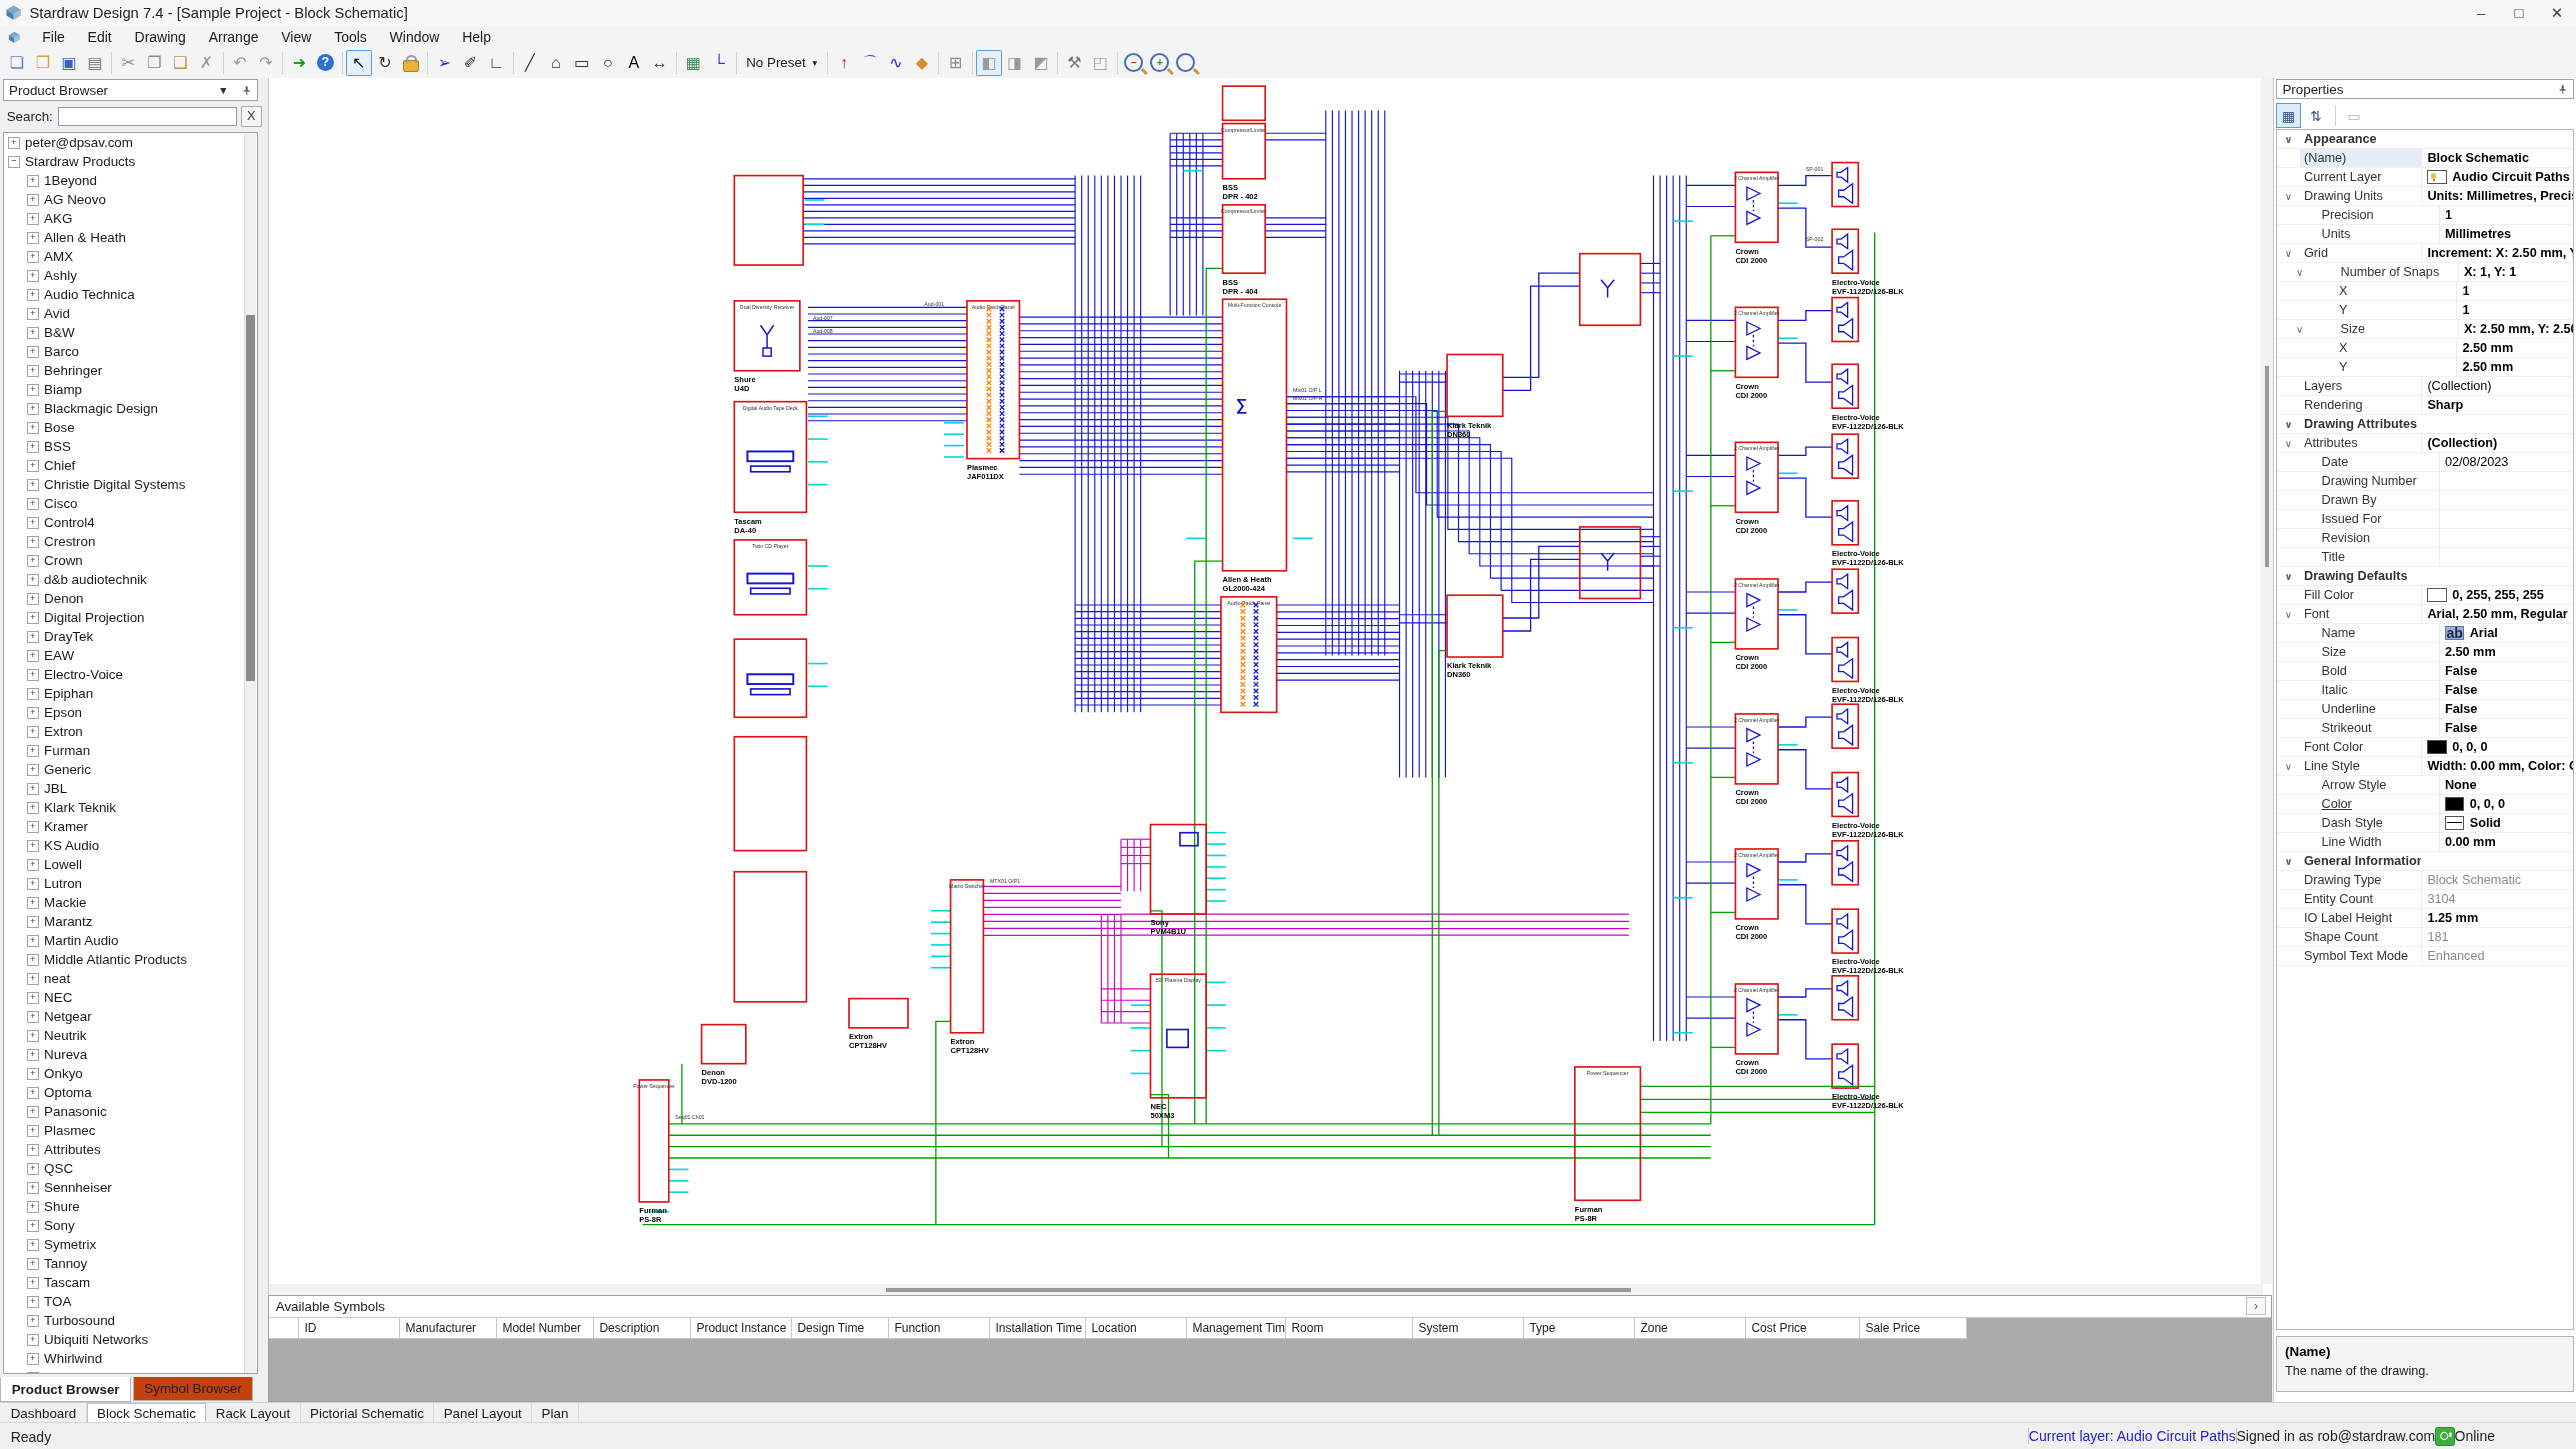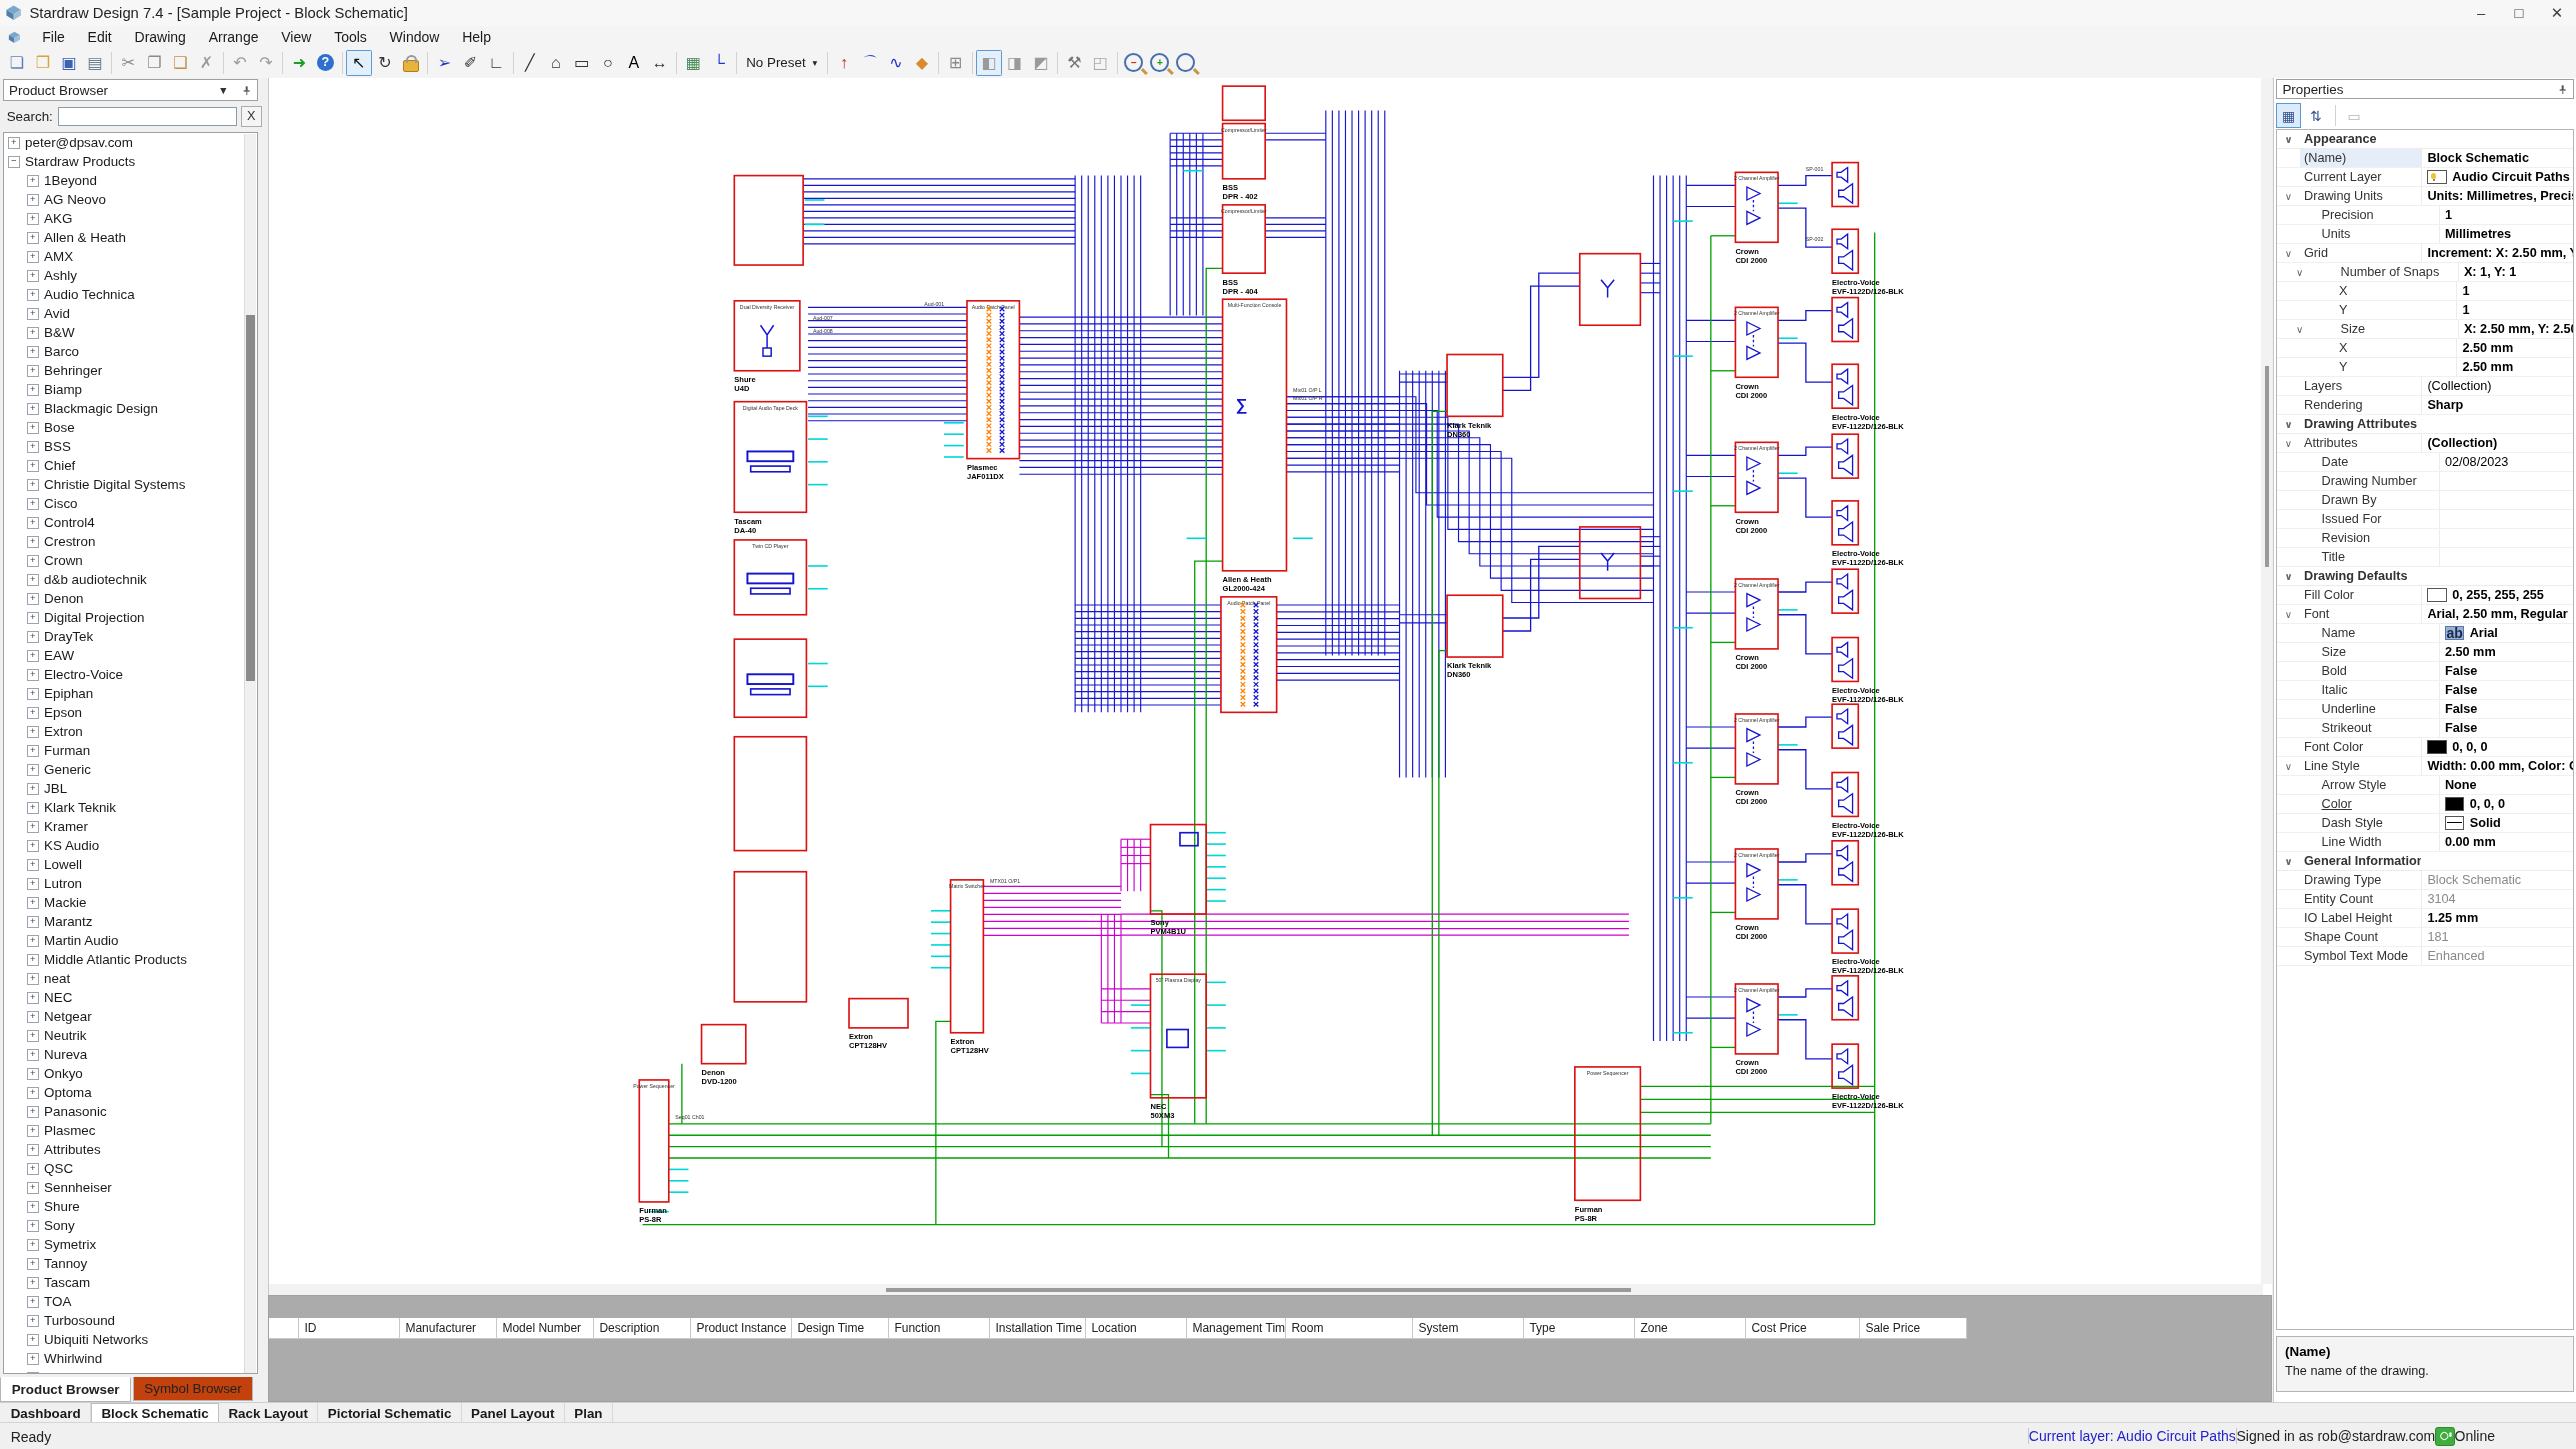--- a/index.html
+++ b/index.html
@@ -109,21 +109,21 @@
   .swatch.dash:before{content:"";position:absolute;left:1.3px;right:1.3px;top:4.7px;border-top:1.3px solid #000;}
   .swatch.lamp{background:#fff;position:relative;}
   .swatch.lamp:before{content:"";position:absolute;left:2.7px;top:2px;width:5.4px;height:5.4px;border-radius:50%;background:#f2c230;}
   .swatch.lamp:after{content:"";position:absolute;left:4.7px;top:7.4px;width:2px;height:2.7px;background:#9a8a50;}
   #pr-desc{position:absolute;left:2px;top:1258px;width:298px;height:56px;border:0.7px solid #b5b5b5;
     background:#f4f4f4;box-sizing:border-box;padding:6.7px 8px;}
   #pr-desc .dt{font-weight:bold;font-size:13.4px;color:#000;}
   #pr-desc .dd{font-size:12.7px;color:#222;margin-top:5.4px;}
   
   #doctabs{position:absolute;left:0;top:1402px;width:2576px;height:20px;background:#f0f0f0;
-    border-top:0.7px solid #cfcfcf;display:flex;align-items:stretch;padding-left:1.3px;font-weight:bold;}
+    border-top:0.7px solid #cfcfcf;display:flex;align-items:stretch;padding-left:1.3px;}
   .doc-tab{display:flex;align-items:center;padding:0 9.4px;font-size:13.4px;color:#1a1a1a;
     background:#f0f0f0;border-right:0.7px solid #d9d9d9;}
   .doc-tab.active{background:#fff;border:0.7px solid #c0c0c0;border-bottom:none;}
   #statusbar{position:absolute;left:0;top:1422px;width:2576px;height:27px;background:#f0f0f0;
     border-top:0.7px solid #d5d5d5;display:flex;align-items:center;font-size:14px;color:#222;}
   #st-left{margin-left:10.7px;}
   #st-right{margin-left:auto;display:flex;align-items:center;margin-right:81px;gap:0;}
   .st-sep{width:0.7px;height:16px;background:#c8c8c8;}
   #st-layer{color:#2222cc;}
   .keyicn{width:17.4px;height:17.4px;background:#3fae3f;border:0.7px solid #2c8a2c;border-radius:2.7px;
@@ -1119,20 +1119,24 @@
       </svg>
     <div id="cv-vscroll">
       <div id="cv-vthumb" style="top:288px;height:201px;"></div>
     </div>
     <div id="cv-hscroll">
       <div id="cv-hthumb" style="left:617px;width:745px;"></div>
     </div>
   </div>
 
   <div id="symbols">
+    <div id="sym-title">
+      <span>Available Symbols</span>
+      <div id="sym-expand">›</div>
+    </div>
     <div id="sym-cols">
         <div class="sym-col" style="width: 30px;"></div>
         <div class="sym-col" style="width: 101px;">ID</div>
         <div class="sym-col" style="width: 97px;">Manufacturer</div>
         <div class="sym-col" style="width: 97px;">Model Number</div>
         <div class="sym-col" style="width: 97px;">Description</div>
         <div class="sym-col" style="width: 101px;">Product Instance</div>
         <div class="sym-col" style="width: 97px;">Design Time</div>
         <div class="sym-col" style="width: 101px;">Function</div>
         <div class="sym-col" style="width: 96px;">Installation Time</div>

